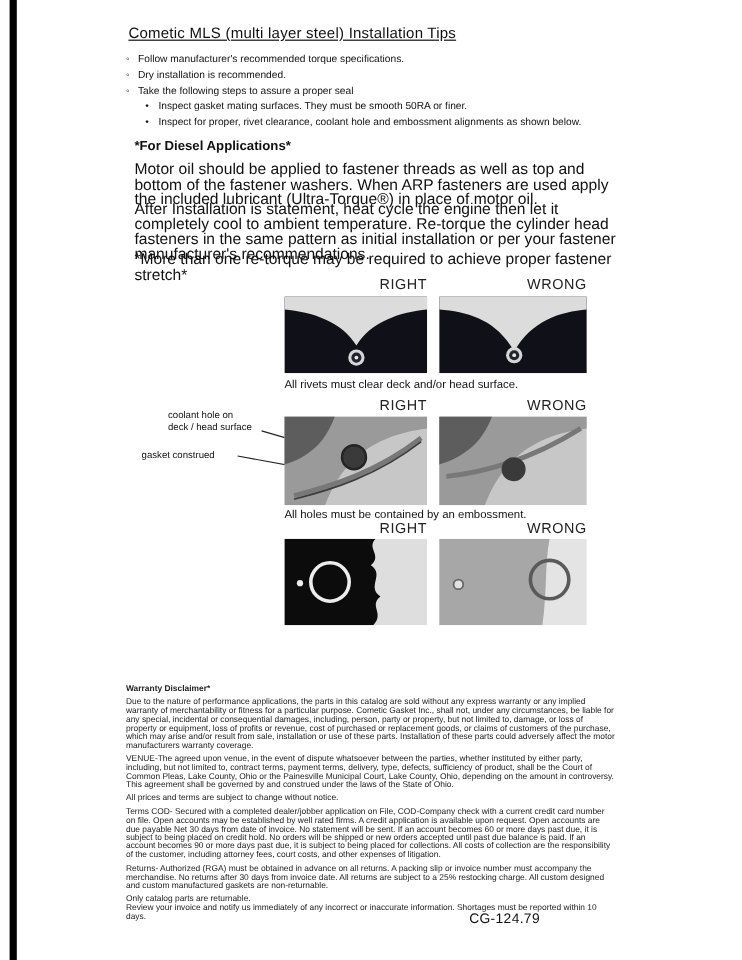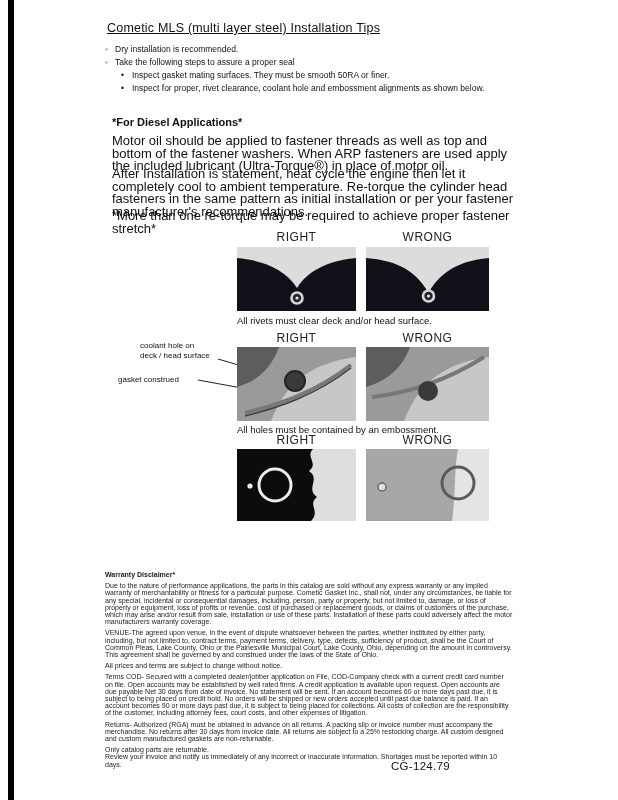--- a/index.html
+++ b/index.html
@@ -17,21 +17,21 @@
   .l1::before { content:"◦"; position:absolute; left:0; top:0; }
   .l2 { padding-left:27px; }
   .l2::before { content:"•"; position:absolute; left:16px; top:0; }
 
   .diesel-heading { position:absolute; left:112px; top:116px; font-size:11px; font-weight:bold; }
   .body { position:absolute; left:112px; width:415px; font-size:13px; line-height:12.5px; }
   .para1 { top:135px; }
   .para2 { top:168px; }
   .note  { top:210px; }
 
-  .dg-label { position:absolute; font-size:12px; color:#222; text-align:center; letter-spacing:.5px; }
+  .dg-label { position:absolute; font-size:12px; color:#222; text-align:right; letter-spacing:.5px; }
   .r1-right { left:237px; top:230px; width:119px; }
   .r1-wrong { left:366px; top:230px; width:123px; }
   .r2-right { left:237px; top:331px; width:119px; }
   .r2-wrong { left:366px; top:331px; width:123px; }
   .r3-right { left:237px; top:433px; width:119px; }
   .r3-wrong { left:366px; top:433px; width:123px; }
 
   .fig { position:absolute; }
   .fig svg { display:block; width:100%; height:100%; }
   .f1a { left:237px; top:247px; width:119px; height:64px; }
@@ -59,20 +59,21 @@
 </style>
 </head>
 <body>
 
 <div class="page">
   <div class="spine"></div>
 
   <h1 class="title">Cometic MLS (multi layer steel) Installation Tips</h1>
 
   <ul class="tips">
+    <li class="l1">Follow manufacturer's recommended torque specifications.</li>
     <li class="l1">Dry installation is recommended.</li>
     <li class="l1">Take the following steps to assure a proper seal</li>
     <li class="l2">Inspect gasket mating surfaces.  They must be smooth 50RA or finer.</li>
     <li class="l2">Inspect for proper, rivet clearance, coolant hole and embossment alignments as shown below.</li>
   </ul>
 
   <h2 class="diesel-heading">*For Diesel Applications*</h2>
   <p class="body para1">Motor oil should be applied to fastener threads as well as top and bottom of the fastener washers. When ARP fasteners are used apply the included lubricant (Ultra-Torque®) in place of motor oil.</p>
   <p class="body para2">After Installation is statement, heat cycle the engine then let it completely cool to ambient temperature. Re-torque the cylinder head fasteners in the same pattern as initial installation or per your fastener manufacturer's recommendations.</p>
   <p class="body note">*More than one re-torque may be required to achieve proper fastener stretch*</p>

